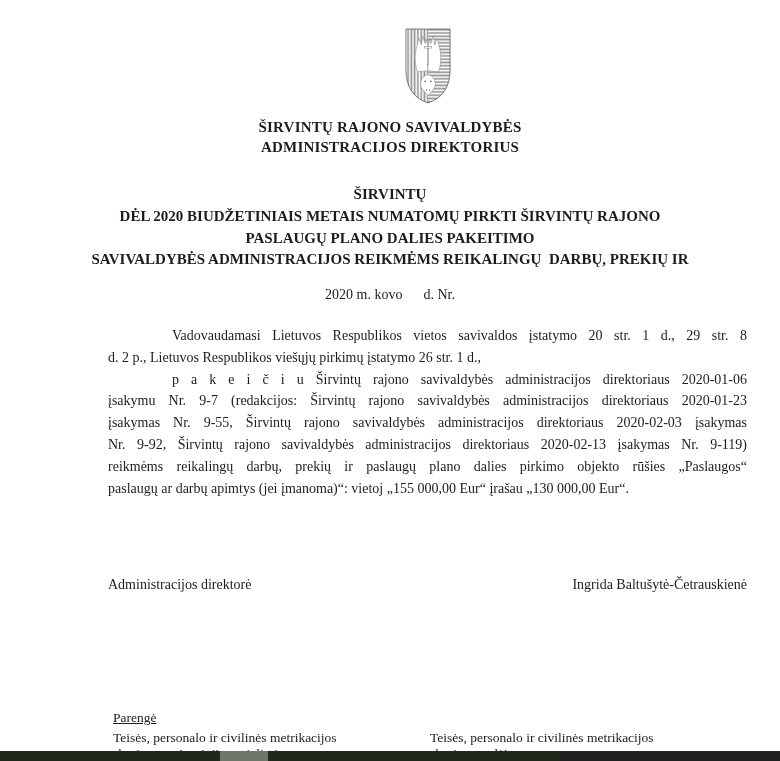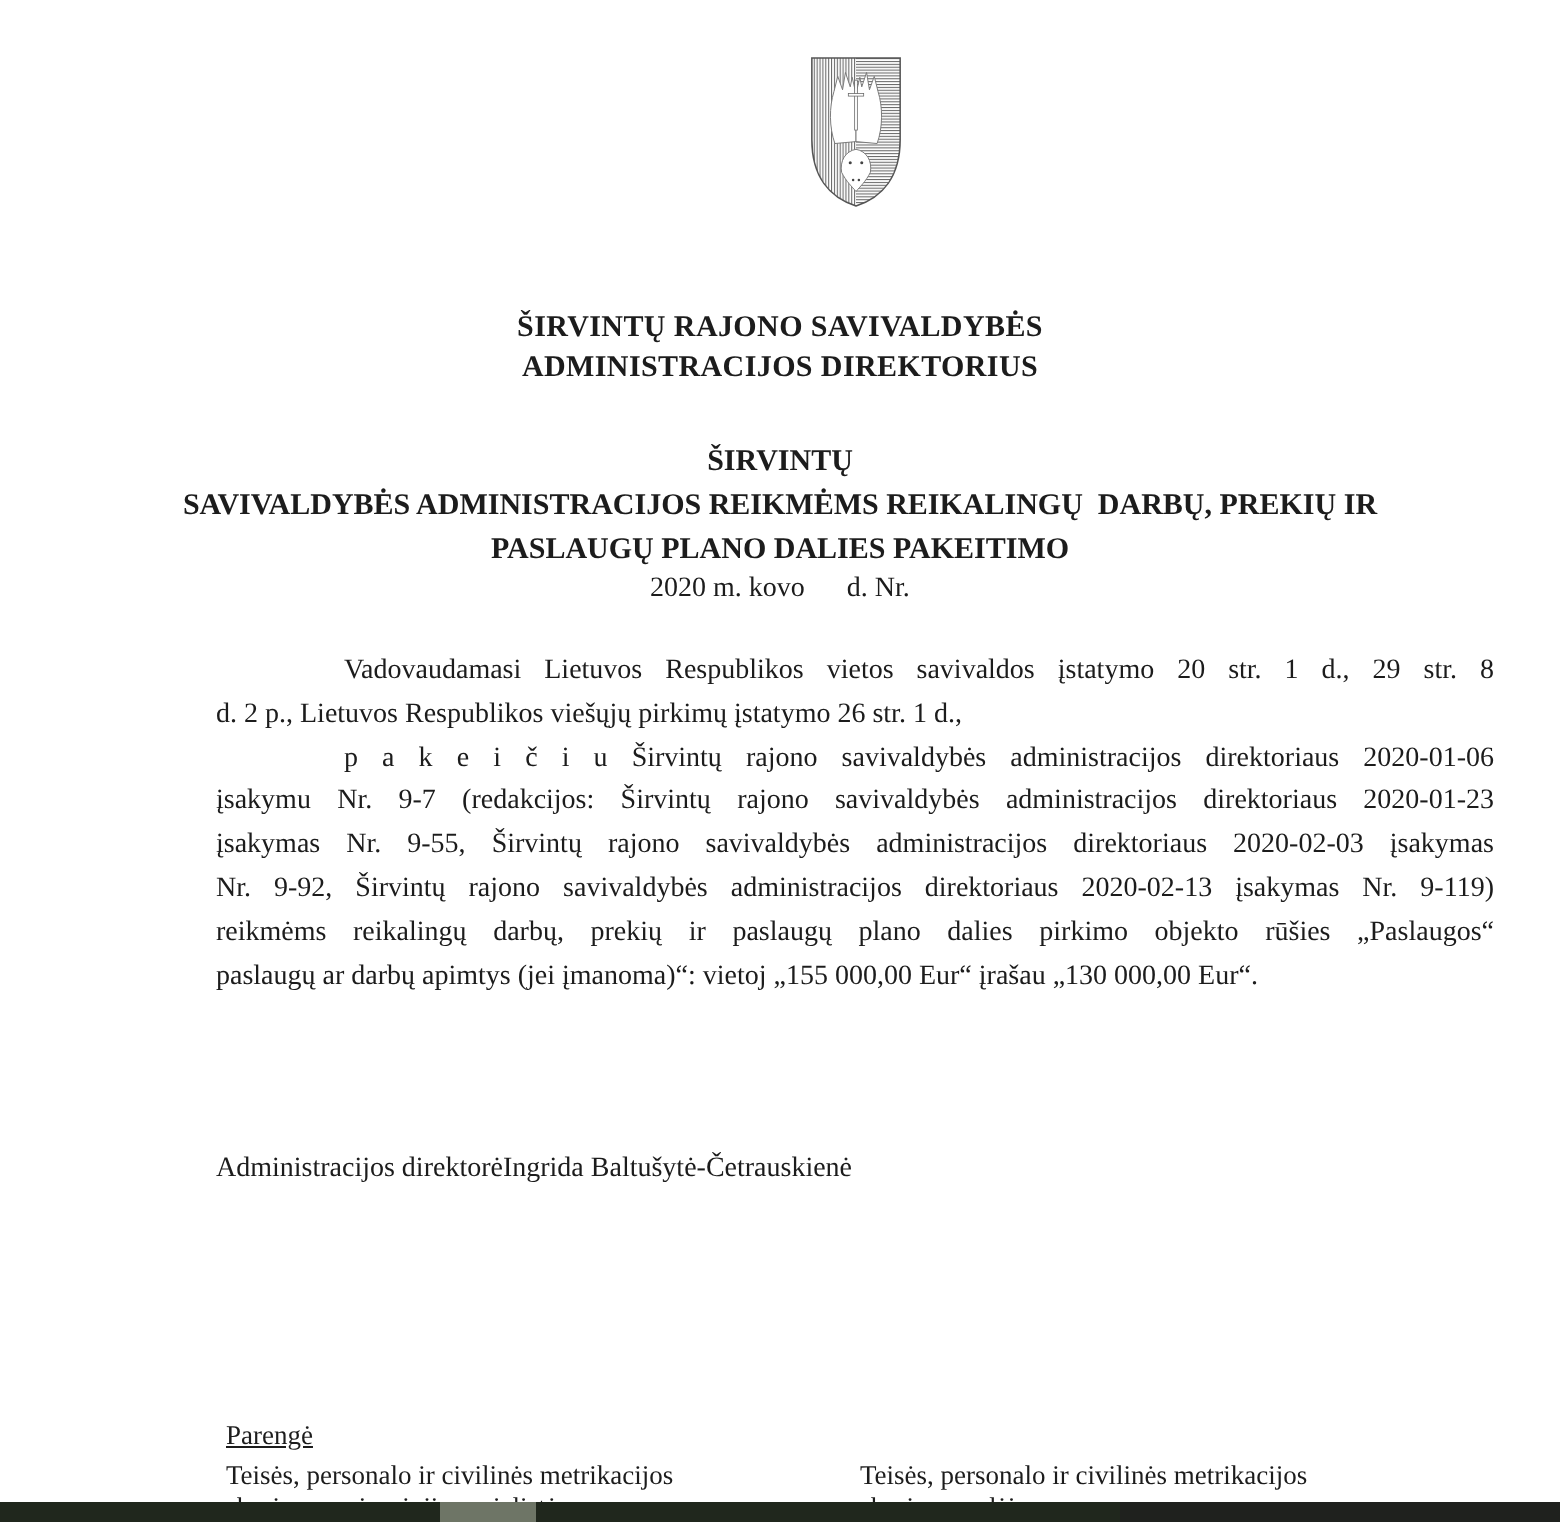--- a/index.html
+++ b/index.html
@@ -2,21 +2,21 @@
 <html><head>
 <meta charset="utf-8">
 <style>
   html,body{margin:0;padding:0;}
   body{
     width:780px;height:761px;position:relative;overflow:hidden;
     background:#ffffff;color:#1c1c1c;
     font-family:"Liberation Serif", serif;
   }
   .abs{position:absolute;}
-  .bold{font-weight:bold;margin-top:37px;}
+  .bold{font-weight:bold;}
   .center{left:0;right:0;text-align:center;}
   .pre{white-space:pre;}
 
   
   #crest{left:404px;top:27px;width:48px;height:78px;}
 
   
   #org{top:118px;line-height:19.5px;font-size:15px;letter-spacing:.2px;}
 
   
@@ -27,21 +27,21 @@
   #dateline{top:287px;font-size:14px;}
 
   
   #body{left:108px;top:325px;width:639px;font-size:14px;}
   .bl{height:21.8px;line-height:21.8px;overflow:hidden;}
   .just{text-align:justify;}
   .just::after{content:"";display:inline-block;width:100%;height:0;}
   .ind{text-indent:64px;}
 
   
-  #sig{left:108px;top:577px;width:639px;display:flex;justify-content:flex-start;font-size:14px;}
+  #sig{left:108px;top:577px;width:639px;display:flex;justify-content:space-between;font-size:14px;}
 
   
   #prepared{left:113px;top:710px;font-size:13.5px;text-decoration:underline;}
   .dept{top:729px;font-size:13.5px;line-height:17px;}
   .dept.l{left:113px;}
   .dept.r{left:430px;}
   .partial{top:746px;font-size:13.5px;}
   .partial.l{left:113px;}
   .partial.r{left:430px;}
 
@@ -90,22 +90,23 @@
 </div>
 
 <div id="org" class="abs center bold">
   <div>ŠIRVINTŲ RAJONO SAVIVALDYBĖS</div>
   <div>ADMINISTRACIJOS DIREKTORIUS</div>
 </div>
 
 <div id="heading" class="abs center bold">ŠIRVINTŲ</div>
 
 <div id="title" class="abs center bold">
+  <div class="pre">DĖL 2020 BIUDŽETINIAIS METAIS NUMATOMŲ PIRKTI ŠIRVINTŲ RAJONO</div>
+  <div class="pre">PASLAUGŲ PLANO DALIES PAKEITIMO</div>
   <div class="pre">SAVIVALDYBĖS ADMINISTRACIJOS REIKMĖMS REIKALINGŲ  DARBŲ, PREKIŲ IR</div>
-  <div class="pre">PASLAUGŲ PLANO DALIES PAKEITIMO</div>
 </div>
 
 <div id="dateline" class="abs center pre">2020 m. kovo      d. Nr.</div>
 
 <div id="body" class="abs">
   <div class="bl just ind">Vadovaudamasi Lietuvos Respublikos vietos savivaldos įstatymo  20 str. 1 d., 29 str. 8</div>
   <div class="bl">d. 2 p., Lietuvos Respublikos viešųjų pirkimų įstatymo 26 str. 1 d.,</div>
   <div class="bl just ind">p a k e i č i u Širvintų rajono savivaldybės administracijos direktoriaus 2020-01-06</div>
   <div class="bl just">įsakymu Nr. 9-7 (redakcijos: Širvintų rajono savivaldybės administracijos direktoriaus 2020-01-23</div>
   <div class="bl just">įsakymas Nr. 9-55, Širvintų rajono savivaldybės administracijos direktoriaus 2020-02-03 įsakymas</div>

